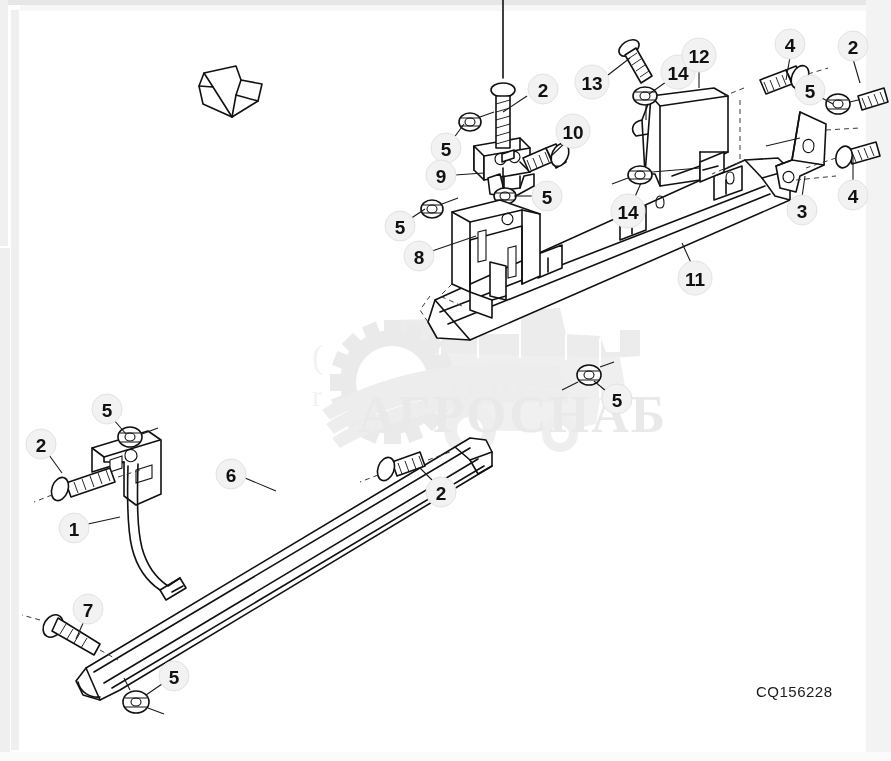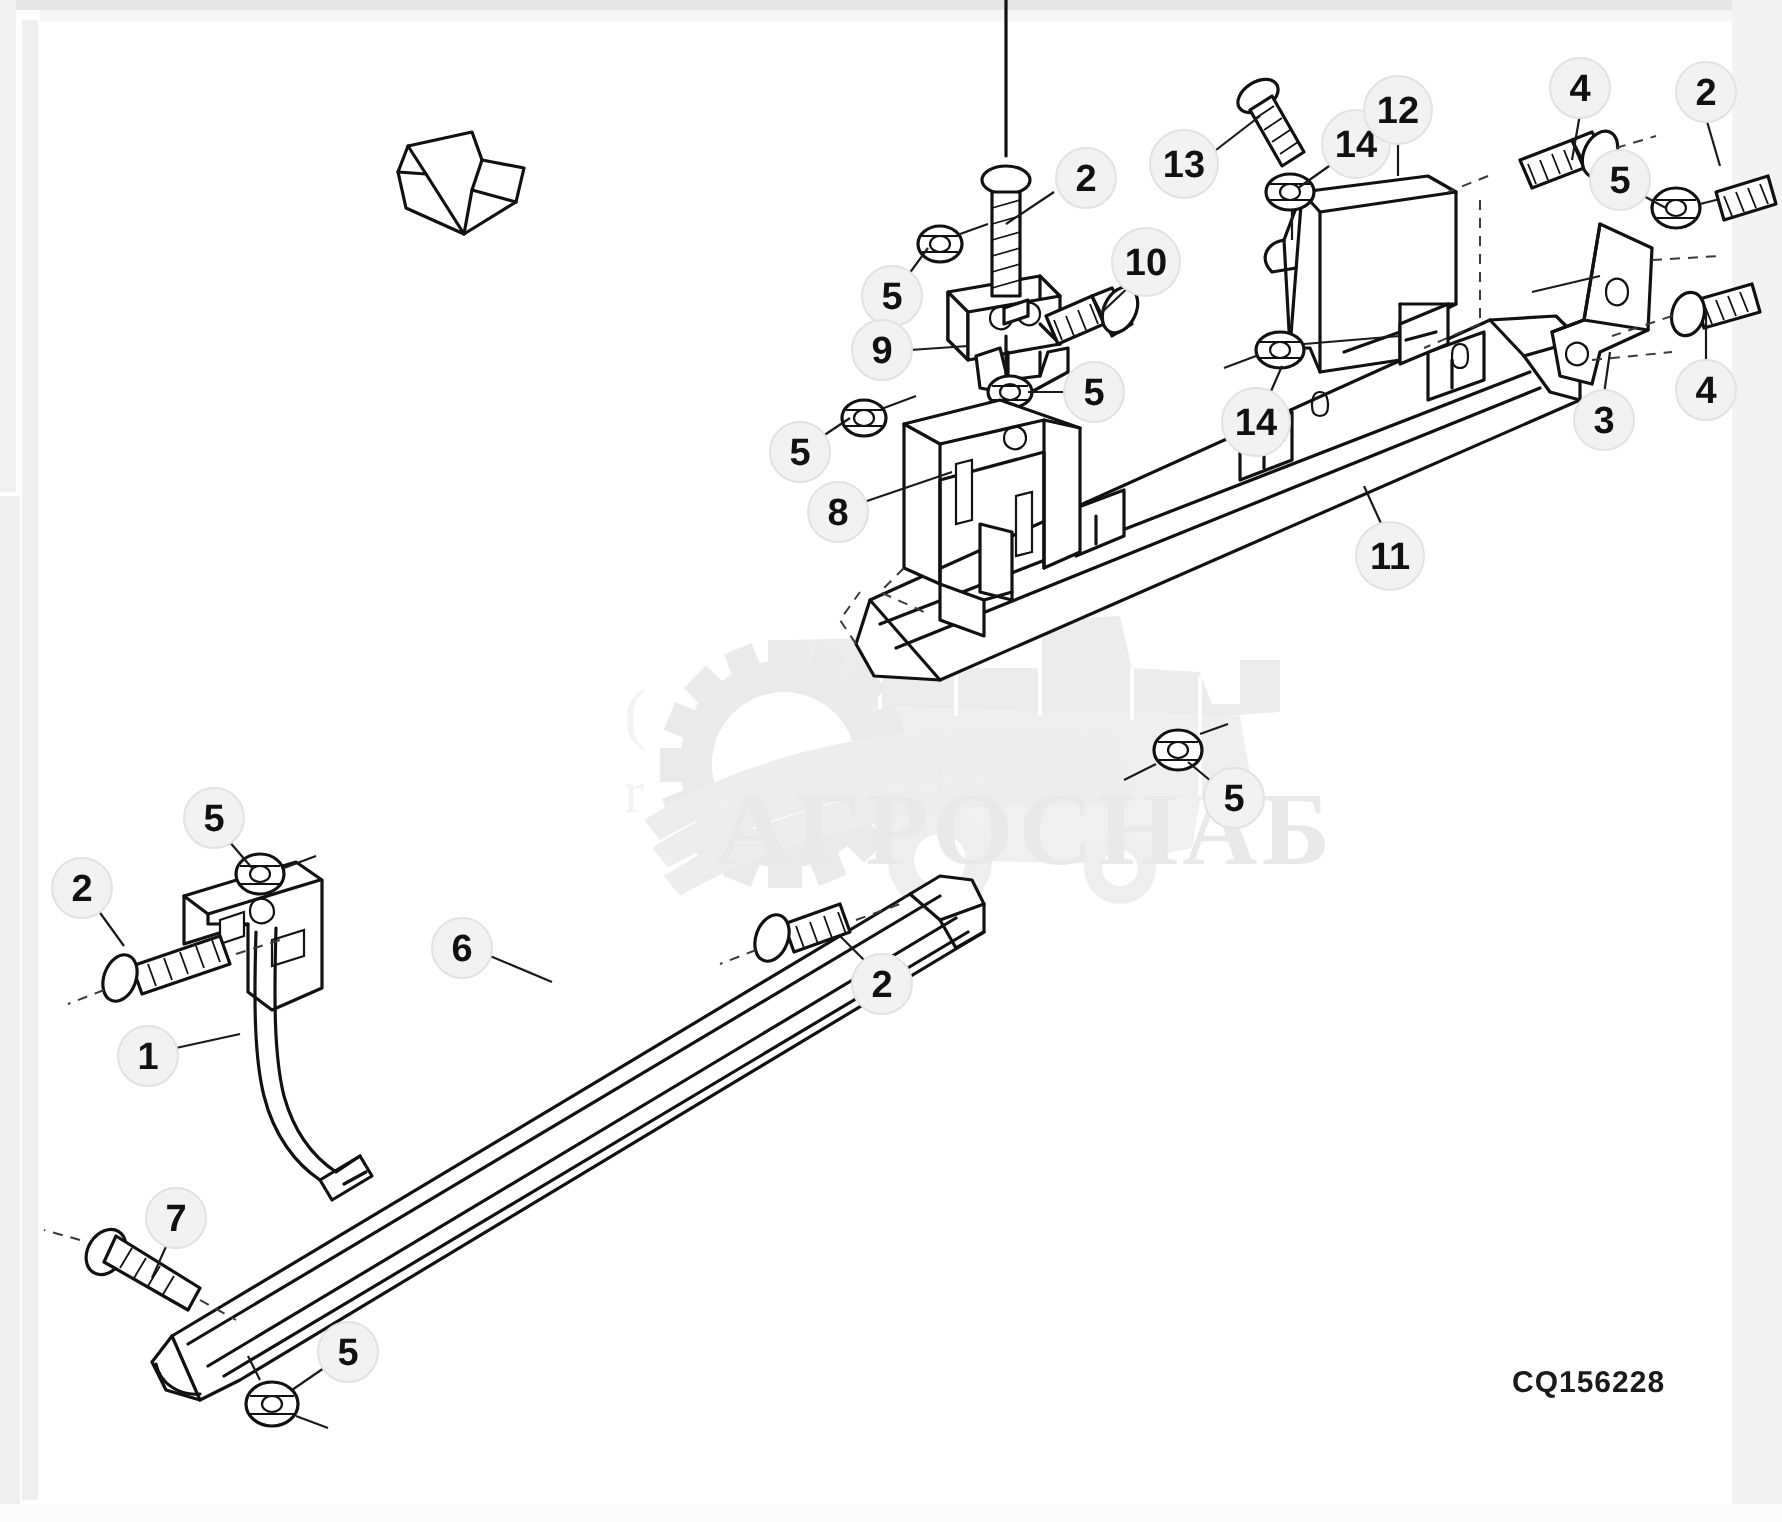--- a/index.html
+++ b/index.html
@@ -55,21 +55,21 @@
     height: 761px;
   }
   .wm { opacity: 0.30; }
 
   #partno {
     position: absolute;
     left: 756px;
     top: 683px;
     font-family: "Liberation Sans", sans-serif;
     font-size: 15px;
-    font-weight: bold;
+    font-weight: normal;
     letter-spacing: 0.5px;
     color: #1a1a1a;
   }
 
   .cnum {
     font-family: "Liberation Sans", sans-serif;
     font-size: 19px;
     font-weight: bold;
     fill: #111111;
     text-anchor: middle;

